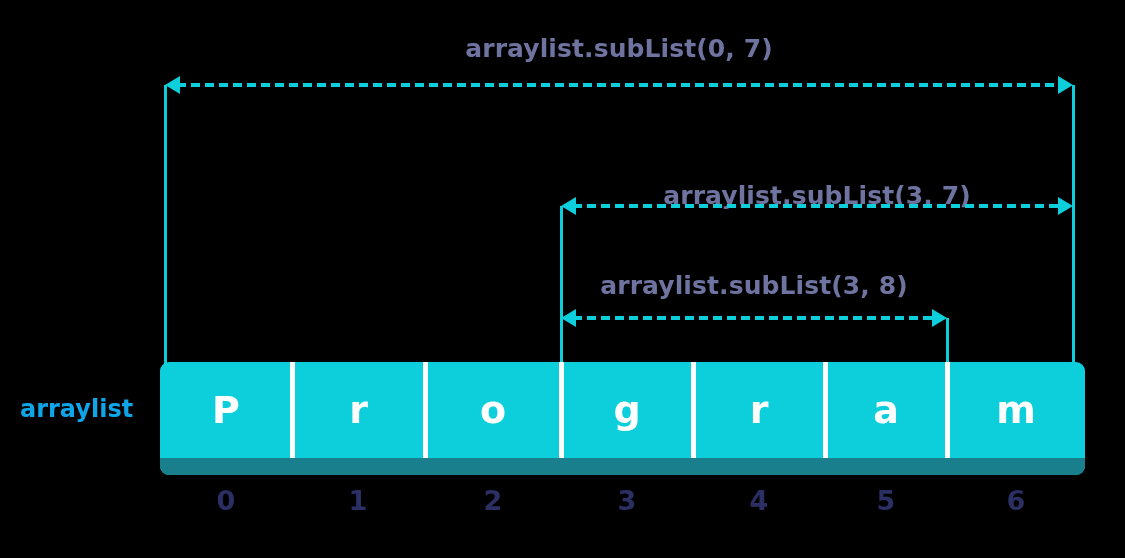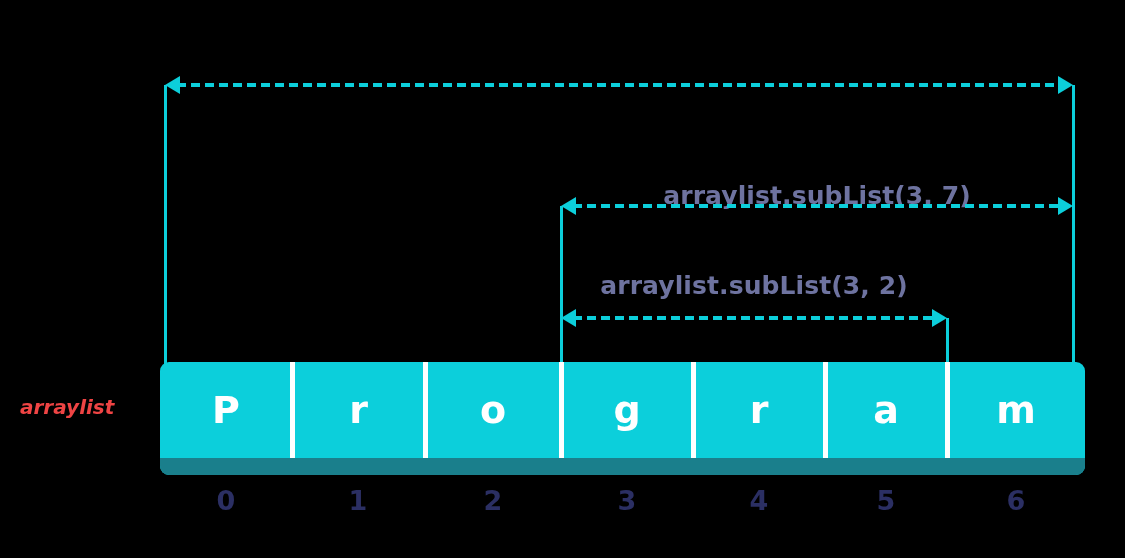--- a/index.html
+++ b/index.html
@@ -24,26 +24,25 @@
     color: #6e73a0;
     font-family: "DejaVu Sans", sans-serif;
     font-weight: bold;
     font-size: 25px;
     letter-spacing: 0.1px;
     white-space: nowrap;
     transform: translateX(-50%);
   }
   .arr-name {
     position: absolute;
-    color: #ef4444;
-    font-family: "DejaVu Sans", sans-serif;
-    font-weight: bold;
-    font-size: 20px;
+    color: #0ea5e9;
+    font-family: "DejaVu Sans", sans-serif;
+    font-weight: bold;
+    font-size: 24px;
     white-space: nowrap;
-    font-style: italic;
   }
 
   
   .measure {
     position: absolute;
     height: 22px;
   }
   .measure .dash {
     position: absolute;
     left: 12px;
@@ -130,24 +129,25 @@
     font-weight: bold;
     font-size: 27px;
     transform: translateX(-50%);
   }
 </style>
 </head>
 <body>
 
 <div id="stage">
 
+  <div class="sublabel" style="left:619px; top:34px;">arraylist.subList(0, 7)</div>
 
   <div class="sublabel" style="left:817px; top:157px;margin-top:24px;">arraylist.subList(3, 7)</div>
 
-  <div class="sublabel" style="left:754px; top:271px;">arraylist.subList(3, 2)</div>
+  <div class="sublabel" style="left:754px; top:271px;">arraylist.subList(3, 8)</div>
 
   <div class="measure" style="left:165px; top:74px; width:908px;">
     <div class="head left"></div>
     <div class="dash"></div>
     <div class="head right"></div>
   </div>
 
   <div class="measure" style="left:561px; top:195px; width:512px;">
     <div class="head left"></div>
     <div class="dash"></div>

